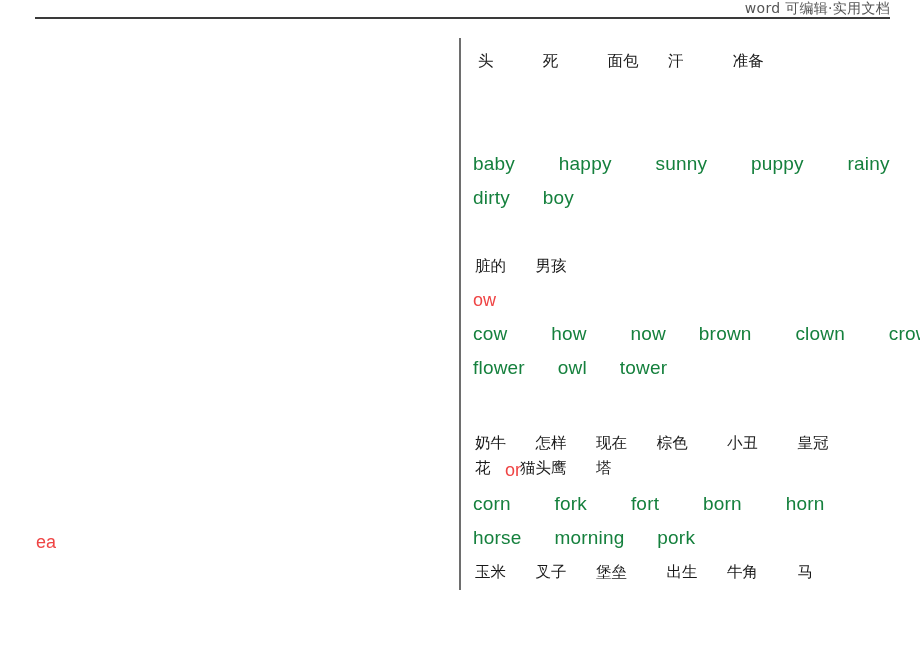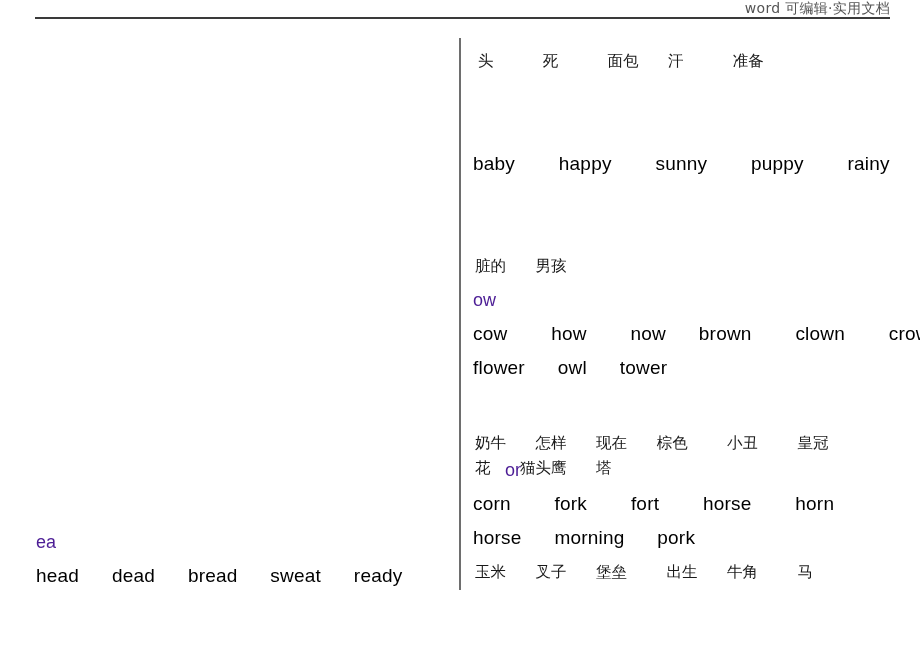--- a/index.html
+++ b/index.html
@@ -76,36 +76,36 @@
     width: 455px;
     height: 629px;
     text-align: center;
   }
 
   
   .wordline {
     font-family: "Liberation Sans", sans-serif;
     font-size: 19px;
     line-height: 34px;
-    color: #000000;
+    color: #15803d;
     white-space: pre;
     letter-spacing: 0.2px;
   }
   .cnline {
     font-family: "DejaVu Sans", sans-serif;
     font-size: 15.5px;
     line-height: 34px;
     color: #1a1a1a;
     white-space: pre;
   }
   .pattern-head {
     font-family: "Liberation Sans", sans-serif;
     font-size: 18px;
     line-height: 34px;
-    color: #4c1d95;
+    color: #ef4444;
     white-space: pre;
   }
 
   
   #left-ea-head     { position: absolute; left: 36px;  top: 503px; }
   #left-ea-words    { position: absolute; left: 36px;  top: 537px; }
 
   #right-cn-top     { position: absolute; left: 15px;  top: 22px;  }
   #right-baby-1     { position: absolute; left: 10px;  top: 125px; }
   #right-baby-2     { position: absolute; left: 10px;  top: 159px; }
@@ -130,35 +130,35 @@
   <div id="header-text">word 可编辑·实用文档</div>
   <div id="header-rule"></div>
 </div>
 
 <div id="page-body">
 
   <div id="column-divider"></div>
 
   <div id="left-column" class="column">
     <div id="left-ea-head" class="pattern-head">ea</div>
-    <div id="left-ea-words" class="wordline">head      dead      bread      sweat      ready</div>
   </div>
 
   <div id="right-column" class="column">
 
     <div id="right-cn-top" class="cnline">头          死          面包      汗          准备</div>
 
     <div id="right-baby-1" class="wordline">baby        happy        sunny        puppy        rainy</div>
+    <div id="right-baby-2" class="wordline">dirty      boy</div>
     <div id="right-baby-cn-2" class="cnline">脏的      男孩</div>
 
     <div id="right-ow-head" class="pattern-head">ow</div>
     <div id="right-ow-1" class="wordline">cow        how        now      brown        clown        crown</div>
     <div id="right-ow-2" class="wordline">flower      owl      tower</div>
     <div id="right-ow-cn-1" class="cnline">奶牛      怎样      现在      棕色        小丑        皇冠</div>
     <div id="right-ow-cn-2" class="cnline">花      猫头鹰      塔</div>
 
     <div id="right-or-head" class="pattern-head">or</div>
-    <div id="right-or-1" class="wordline">corn        fork        fort        horse        horn</div>
+    <div id="right-or-1" class="wordline">corn        fork        fort        born        horn</div>
     <div id="right-or-2" class="wordline">horse      morning      pork</div>
     <div id="right-or-cn-1" class="cnline">玉米      叉子      堡垒        出生      牛角        马</div>
 
   </div>
 </div>
 
 </body></html>

